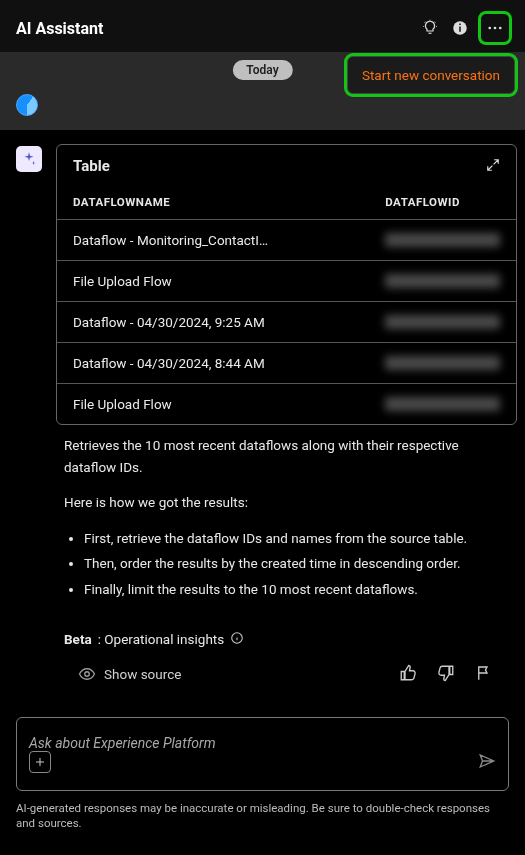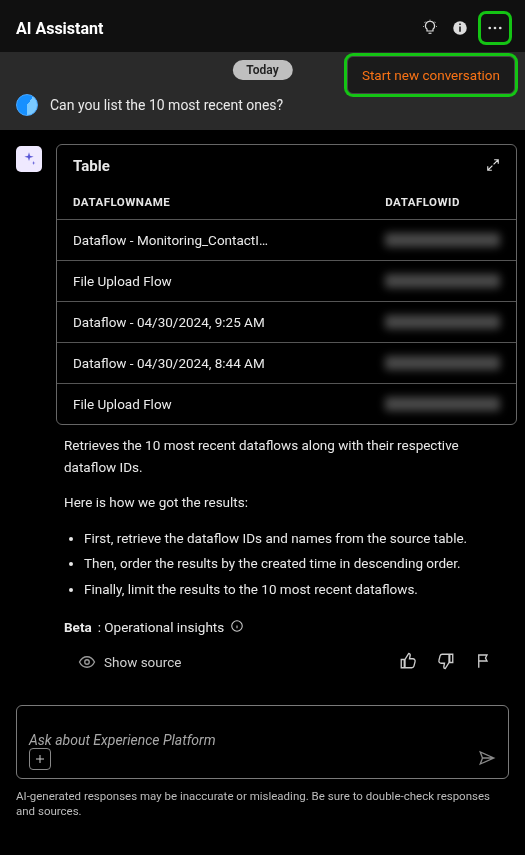--- a/index.html
+++ b/index.html
@@ -137,21 +137,21 @@
     height: 14px;
     width: 100%;
     border-radius: 2px;
     background: #888;
     filter: blur(4px);
     opacity: .55;
   }
 
   .explain { padding: 10px 8px 0 48px; line-height: 1.6; font-size: 13.5px; }
   .explain p { margin-bottom: 14px; }
-  .explain ul { padding-left: 20px; margin-bottom: 14px; }
+  .explain ul { padding-left: 20px; margin-bottom: 26px; }
   .explain li { margin-bottom: 4px; }
   .beta-row {
     padding: 4px 8px 10px 48px;
     font-size: 13.5px;
     display: flex; align-items: center; gap: 6px;
   }
   .beta-row b { font-weight: 700; }
   .source-row {
     display: flex;
     align-items: center;
@@ -163,21 +163,21 @@
   .fb-icons .fb { cursor:pointer; }
 
   .input-box {
     margin: 6px 16px 10px 16px;
     border: 1px solid #7a7a7a;
     border-radius: 6px;
     padding: 8px 12px 8px 12px;
     min-height: 74px;
     display: flex;
     flex-direction: column;
-    justify-content: flex-end;
+    justify-content: center;
   }
   .input-placeholder {
     color: #a8a8a8;
     font-style: italic;
     font-size: 14px;
   }
   .input-actions {
     display:flex; justify-content: space-between; align-items:flex-end;
   }
   .plus-btn {
@@ -226,21 +226,20 @@
     </span>
   </div>
 </div>
 
 <div class="popover">Start new conversation</div>
 
 <div class="chat">
   <div class="date-pill">Today</div>
   <div class="user-row">
     <div class="avatar"></div>
-    <div class="user-text">Can you list the 10 most recent ones?</div>
   </div>
 </div>
 
 <div class="answer-wrap">
   <div class="answer-row">
     <div class="ai-badge">
       <svg width="16" height="16" viewBox="0 0 24 24" fill="#5856d6">
         <path d="M12 2l1.5 5L19 8.5 13.5 10 12 15l-1.5-5L5 8.5 10.5 7 12 2zM19 15l.8 2.5L22 18l-2.2.5L19 21l-.8-2.5L16 18l2.2-.5L19 15z"></path>
       </svg>
     </div>

